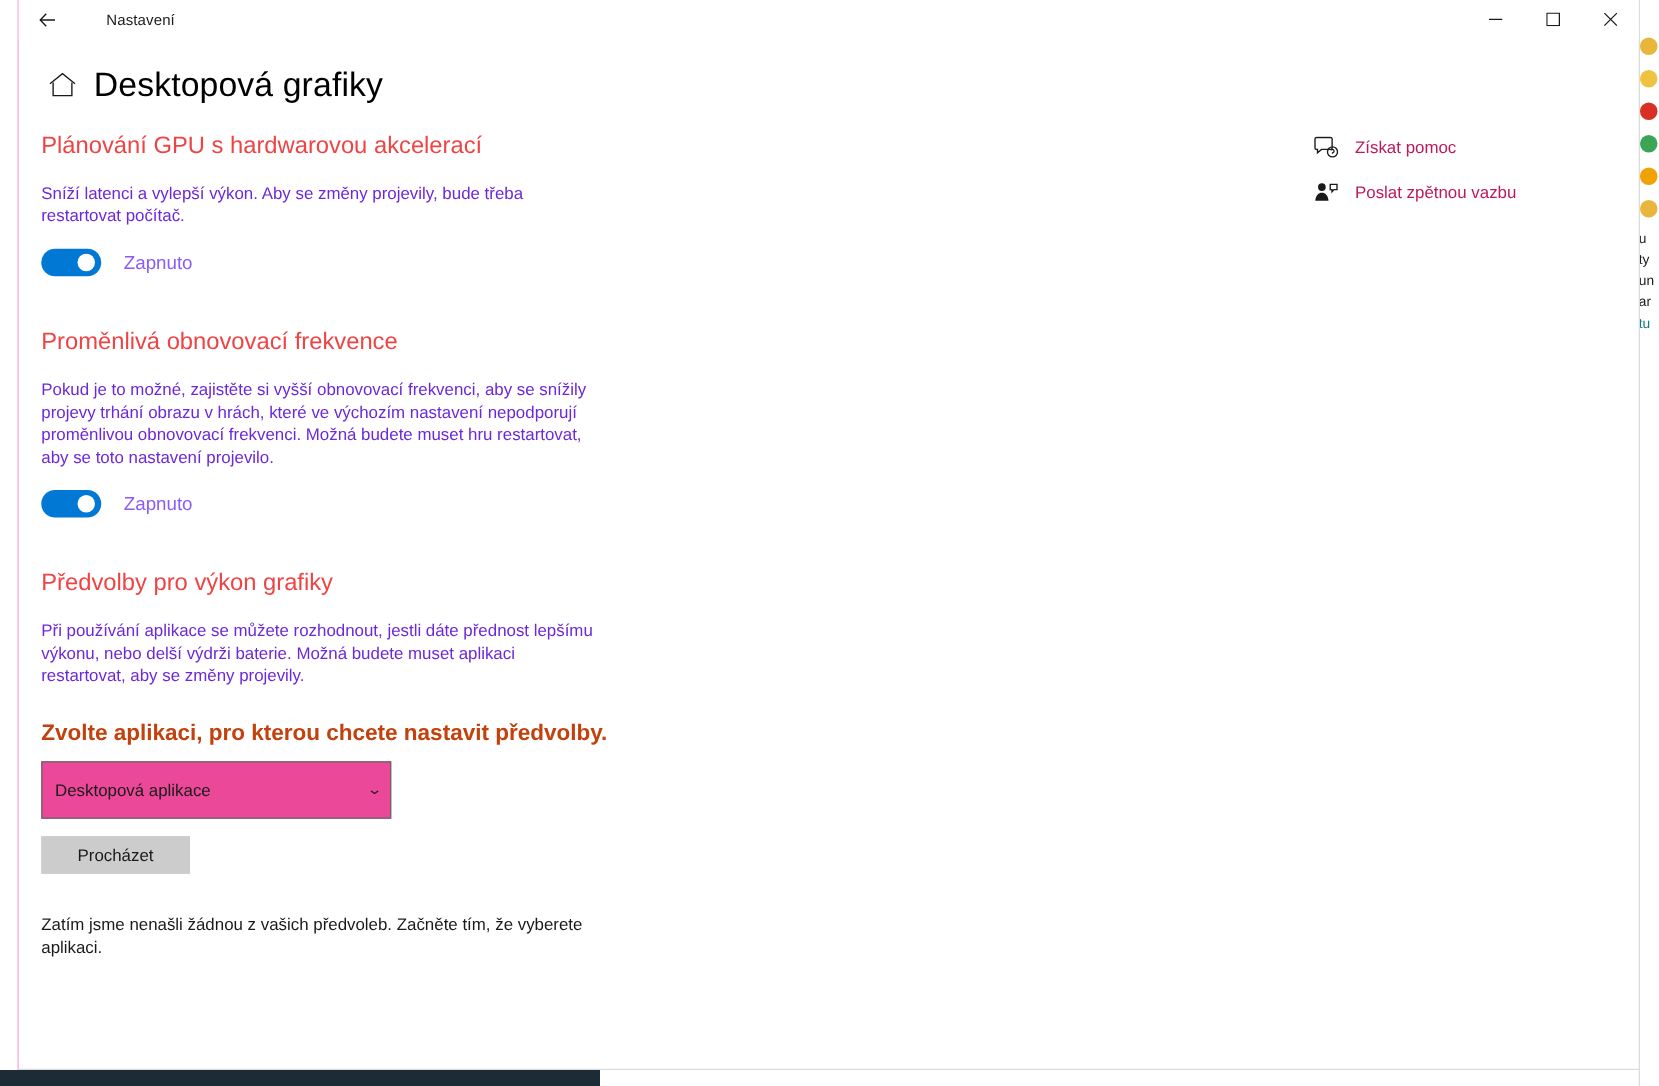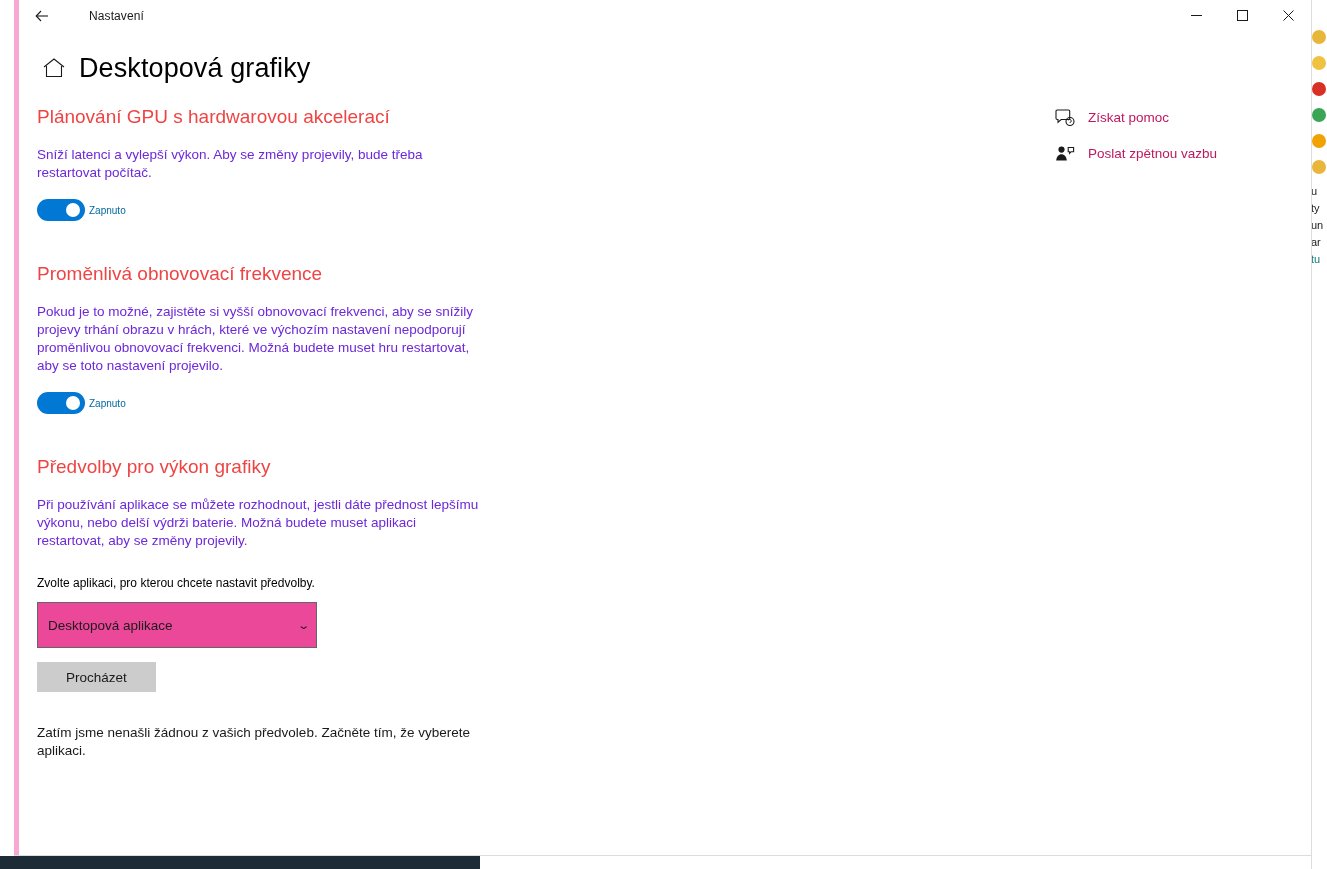--- a/index.html
+++ b/index.html
@@ -51,21 +51,21 @@
   #edge-text-strip .teal { color: #0e7c7b; }
 
   
   #settings-window {
     position: absolute;
     left: 14px;
     top: 0;
     width: 1298px;
     height: 869px;
     background: #ffffff;
-    border-left: 5px solid #f9a8d4;
+    border-left: 1px solid #f9a8d4;
     border-right: 1px solid #dcdcdc;
     box-sizing: border-box;
   }
 
   
   #title-bar {
     position: relative;
     height: 31px;
     background: #ffffff;
     display: flex;
@@ -161,29 +161,30 @@
   .toggle .knob {
     position: absolute;
     top: 4px;
     right: 5px;
     width: 14px;
     height: 14px;
     border-radius: 50%;
     background: #ffffff;
   }
   .toggle-label {
-    font-size: 10px;
-    color: #0369a1;
-    margin-left: 4px;
+    font-size: 15px;
+    color: #8b5cf6;
+    margin-left: 18px;
   }
 
   .field-label {
-    font-size: 12px;
-    color: #000000;
+    font-size: 18px;
+    color: #c2410c;
     margin-top: 26px;
+    font-weight: bold;
   }
   #app-type-select {
     margin-top: 12px;
     width: 280px;
     height: 46px;
     border: 1px solid #666666;
     background: #ec4899;
     display: flex;
     align-items: center;
     justify-content: space-between;

